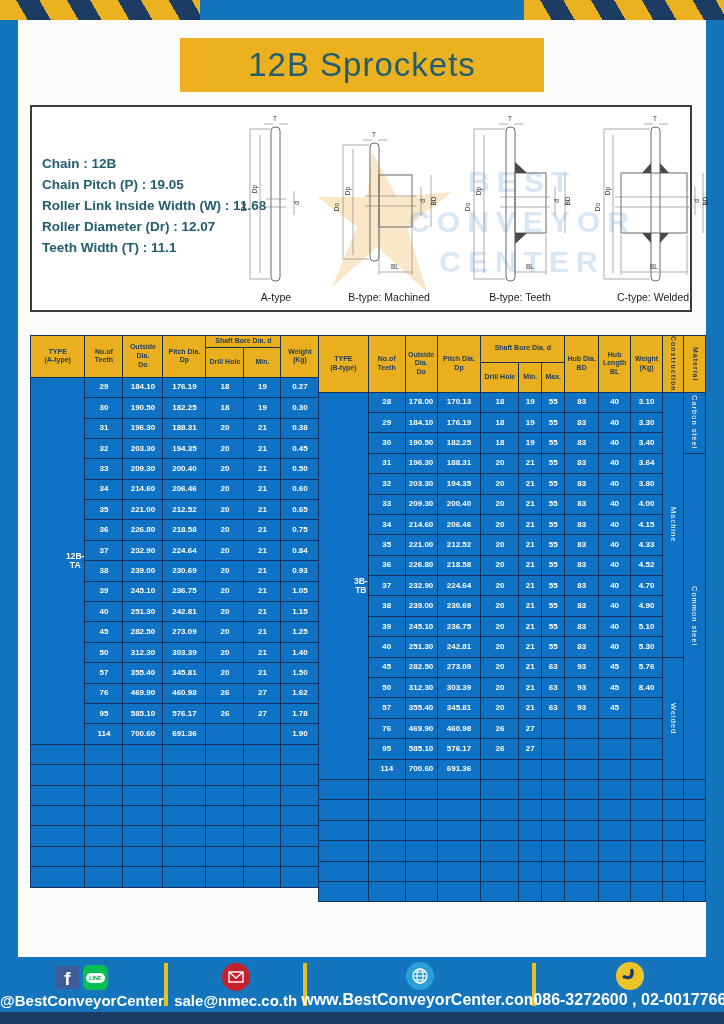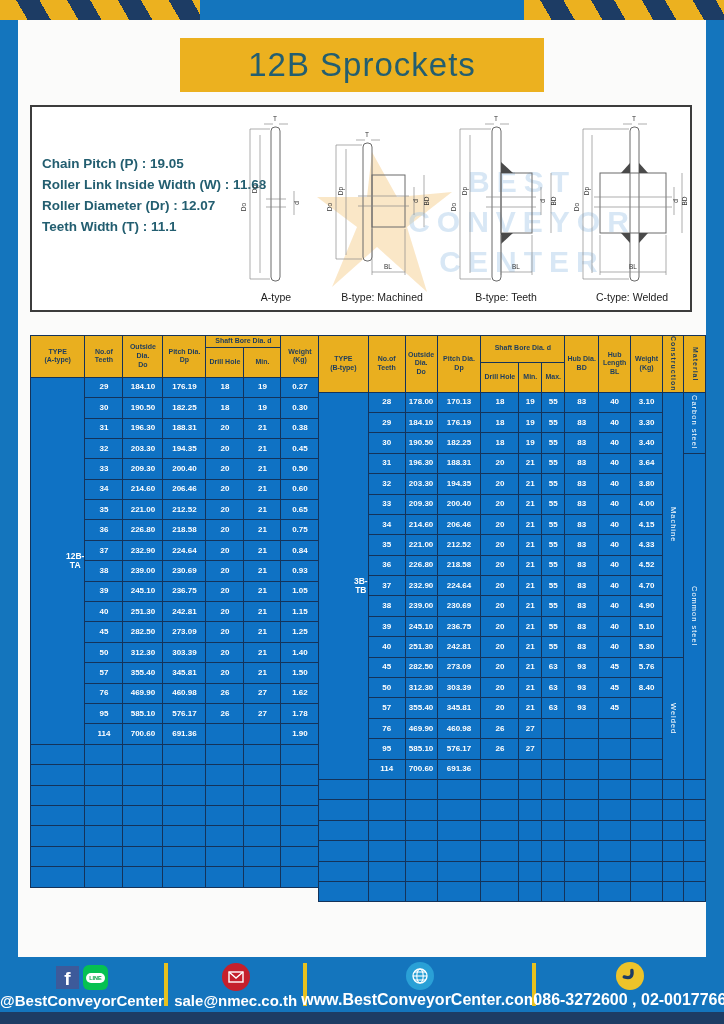--- a/index.html
+++ b/index.html
@@ -25,21 +25,21 @@
               background:#ffffff;border:2px solid #3c3c3c;box-sizing:border-box;}
   .spec-lines{position:absolute;left:10px;top:46px;}
   .spec-line{font-size:13.5px;font-weight:bold;color:#235e70;line-height:21px;white-space:nowrap;}
 
   .watermark-orange{position:absolute;left:280px;top:35px;opacity:.28;}
   .watermark-text{position:absolute;left:340px;top:55px;width:300px;text-align:center;
                   color:#a9cce9;opacity:.45;font-weight:bold;font-size:30px;
                   letter-spacing:7px;line-height:40px;}
 
   .figs{position:absolute;left:208px;top:8px;width:448px;height:196px;
-        display:flex;justify-content:space-between;}
+        display:flex;gap:23px;}
   .fig{display:flex;flex-direction:column;align-items:center;}
   .fig-caption{font-size:10.5px;color:#1c1c1c;margin-top:2px;white-space:nowrap;}
   .fig svg{overflow:visible;}
   .dwg{stroke:#6b6b6b;stroke-width:1;fill:none;}
   .dim{stroke:#8a8a8a;stroke-width:.7;fill:none;}
   .dimtxt{font-size:6.5px;fill:#333;font-family:"Liberation Sans",sans-serif;}
   .weld{fill:#4a4a4a;stroke:none;}
   table{border-collapse:collapse;table-layout:fixed;}
   th,td{border:1.5px solid #14335a;box-sizing:border-box;overflow:hidden;}
   thead th{background:#e9af1f;color:#1d3c5e;font-size:7px;font-weight:bold;
@@ -91,20 +91,21 @@
     <svg class="watermark-orange" width="150" height="160" viewBox="0 0 150 160">
       <path d="M60 10 L85 55 L140 50 L95 85 L115 150 L65 105 L20 145 L45 85 L5 55 L55 55 Z" fill="#f0aa3a"></path>
     </svg>
     <div class="watermark-text">
       <div>BEST</div>
       <div>CONVEYOR</div>
       <div>CENTER</div>
     </div>
 
     <div class="spec-lines">
+        <div class="spec-line">Chain  :  12B</div>
         <div class="spec-line">Chain Pitch (P)  :  19.05</div>
         <div class="spec-line">Roller Link Inside Width (W)  :  11.68</div>
         <div class="spec-line">Roller Diameter (Dr)  :  12.07</div>
         <div class="spec-line">Teeth Width (T)  :  11.1</div>
       </div>
 
     <div class="figs">
 
       <div class="fig">
         <svg width="72" height="174" viewBox="0 0 72 174">

